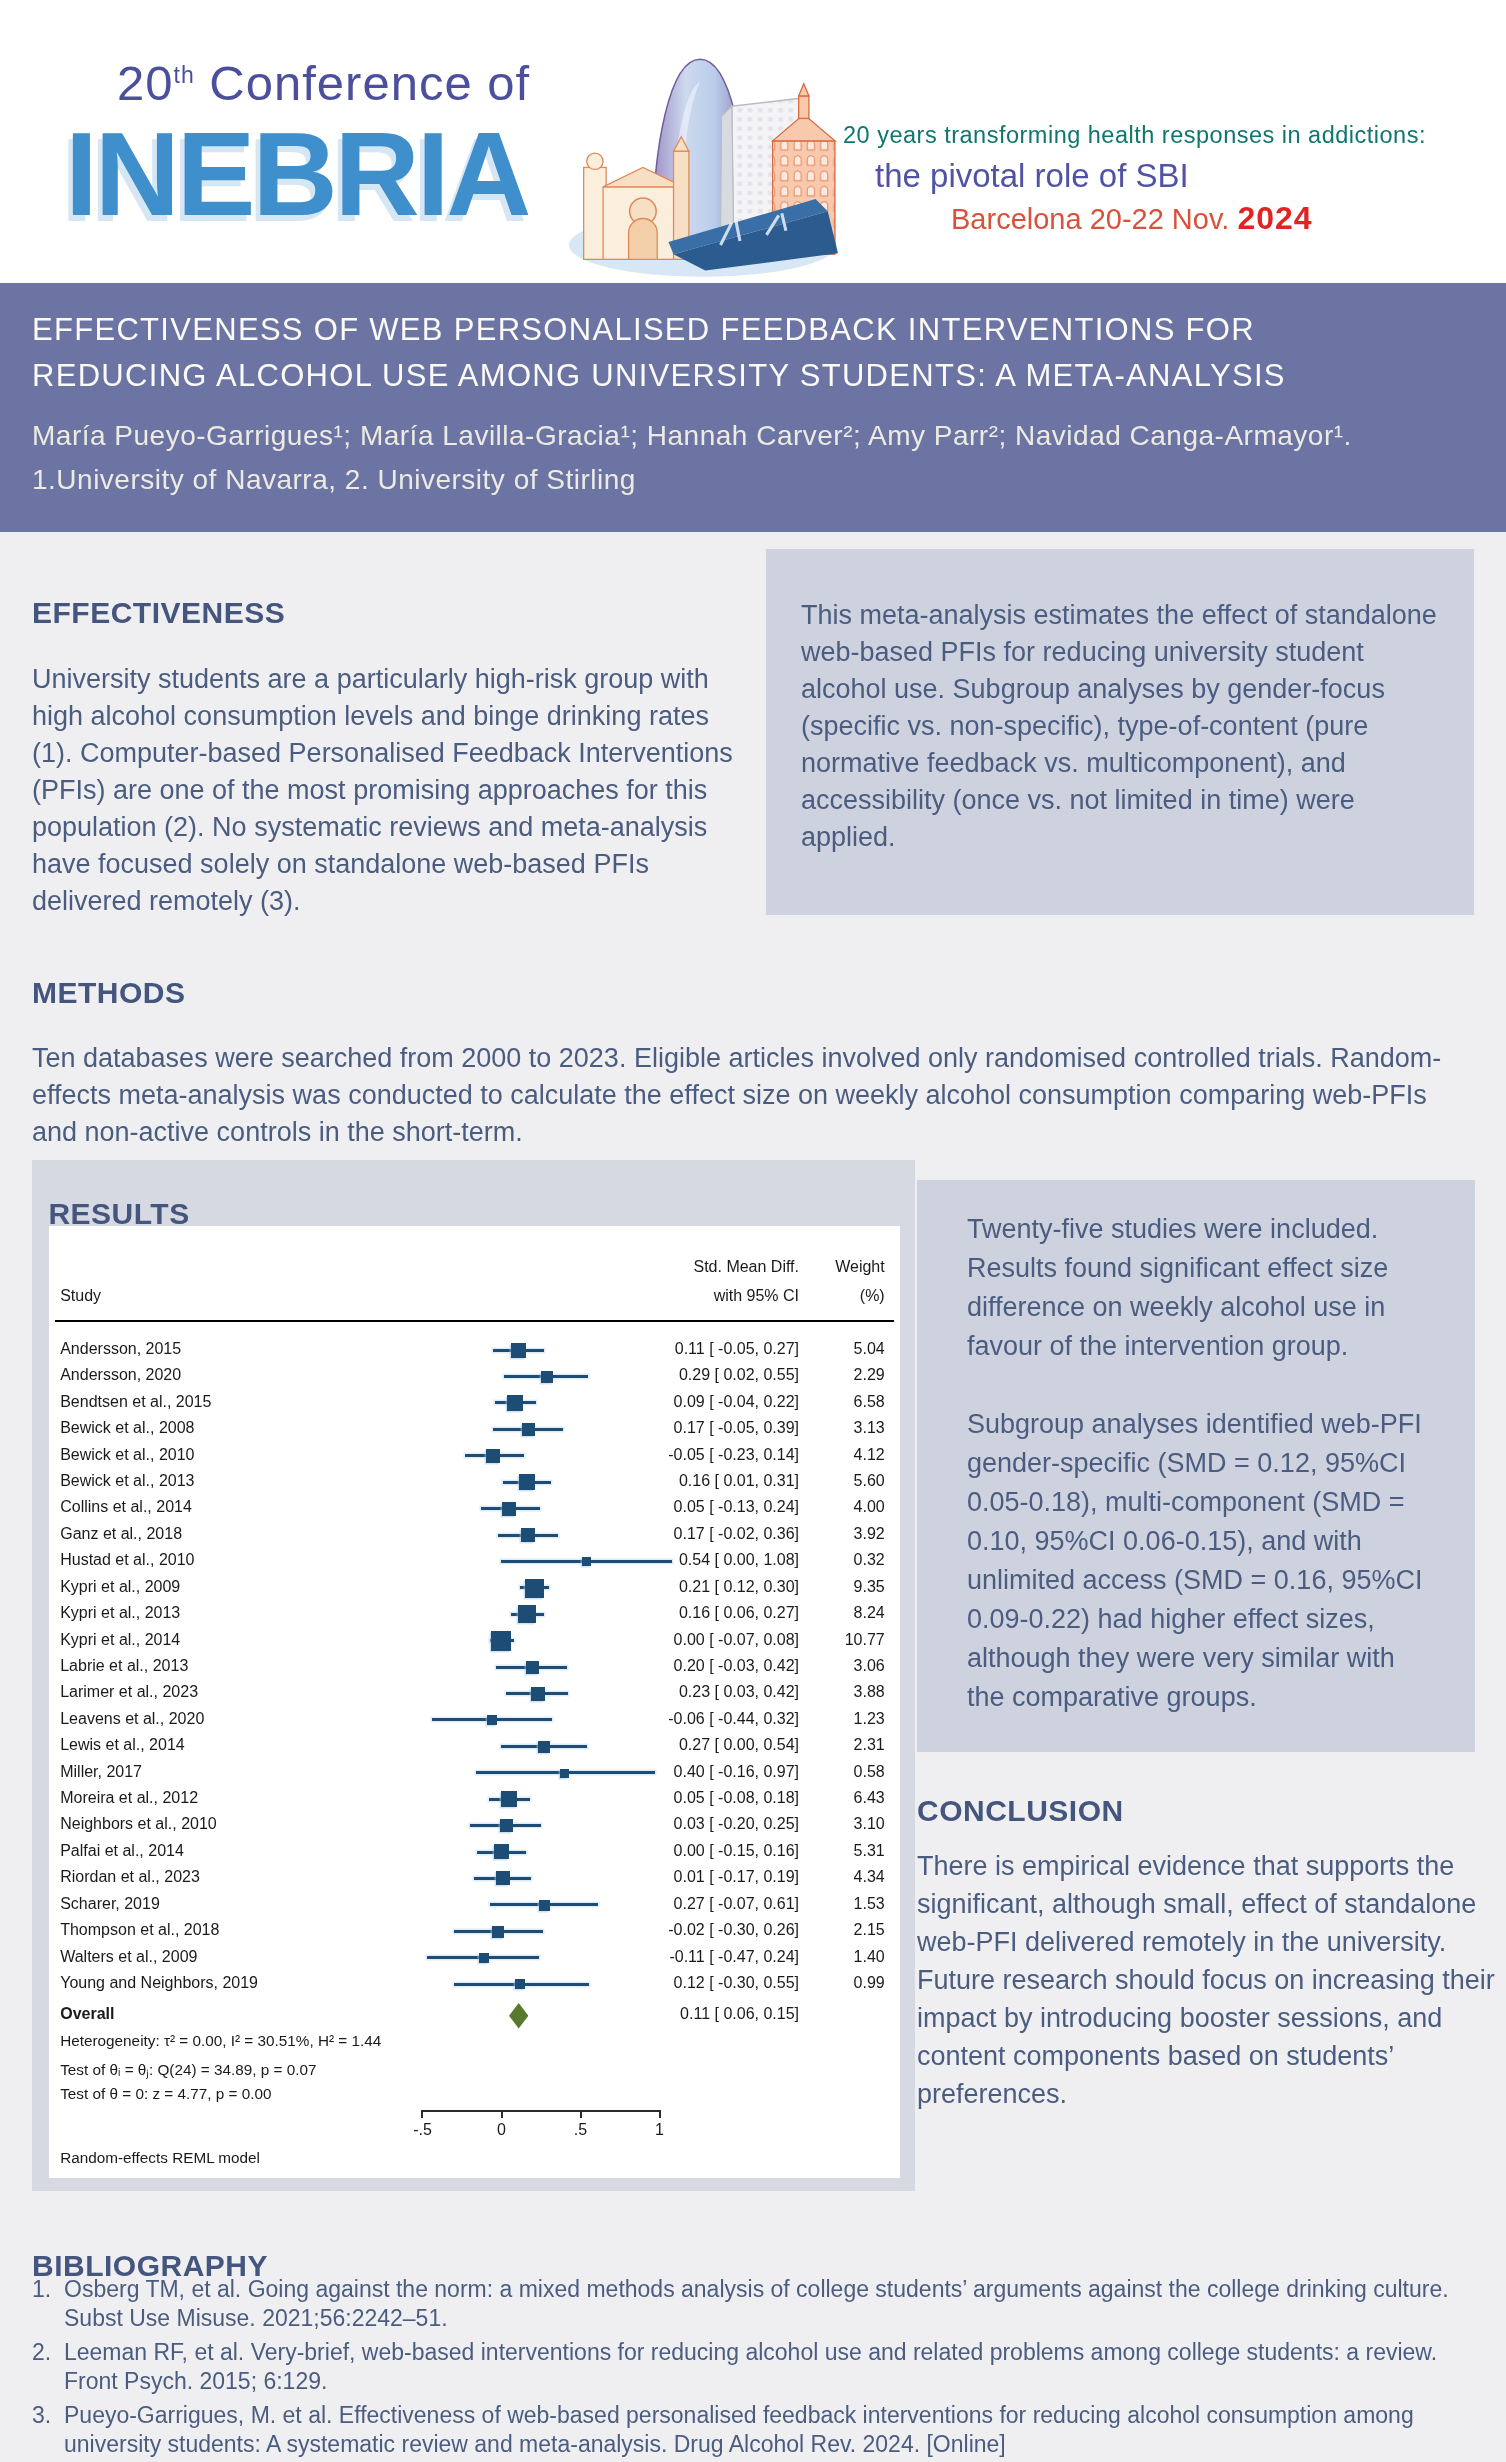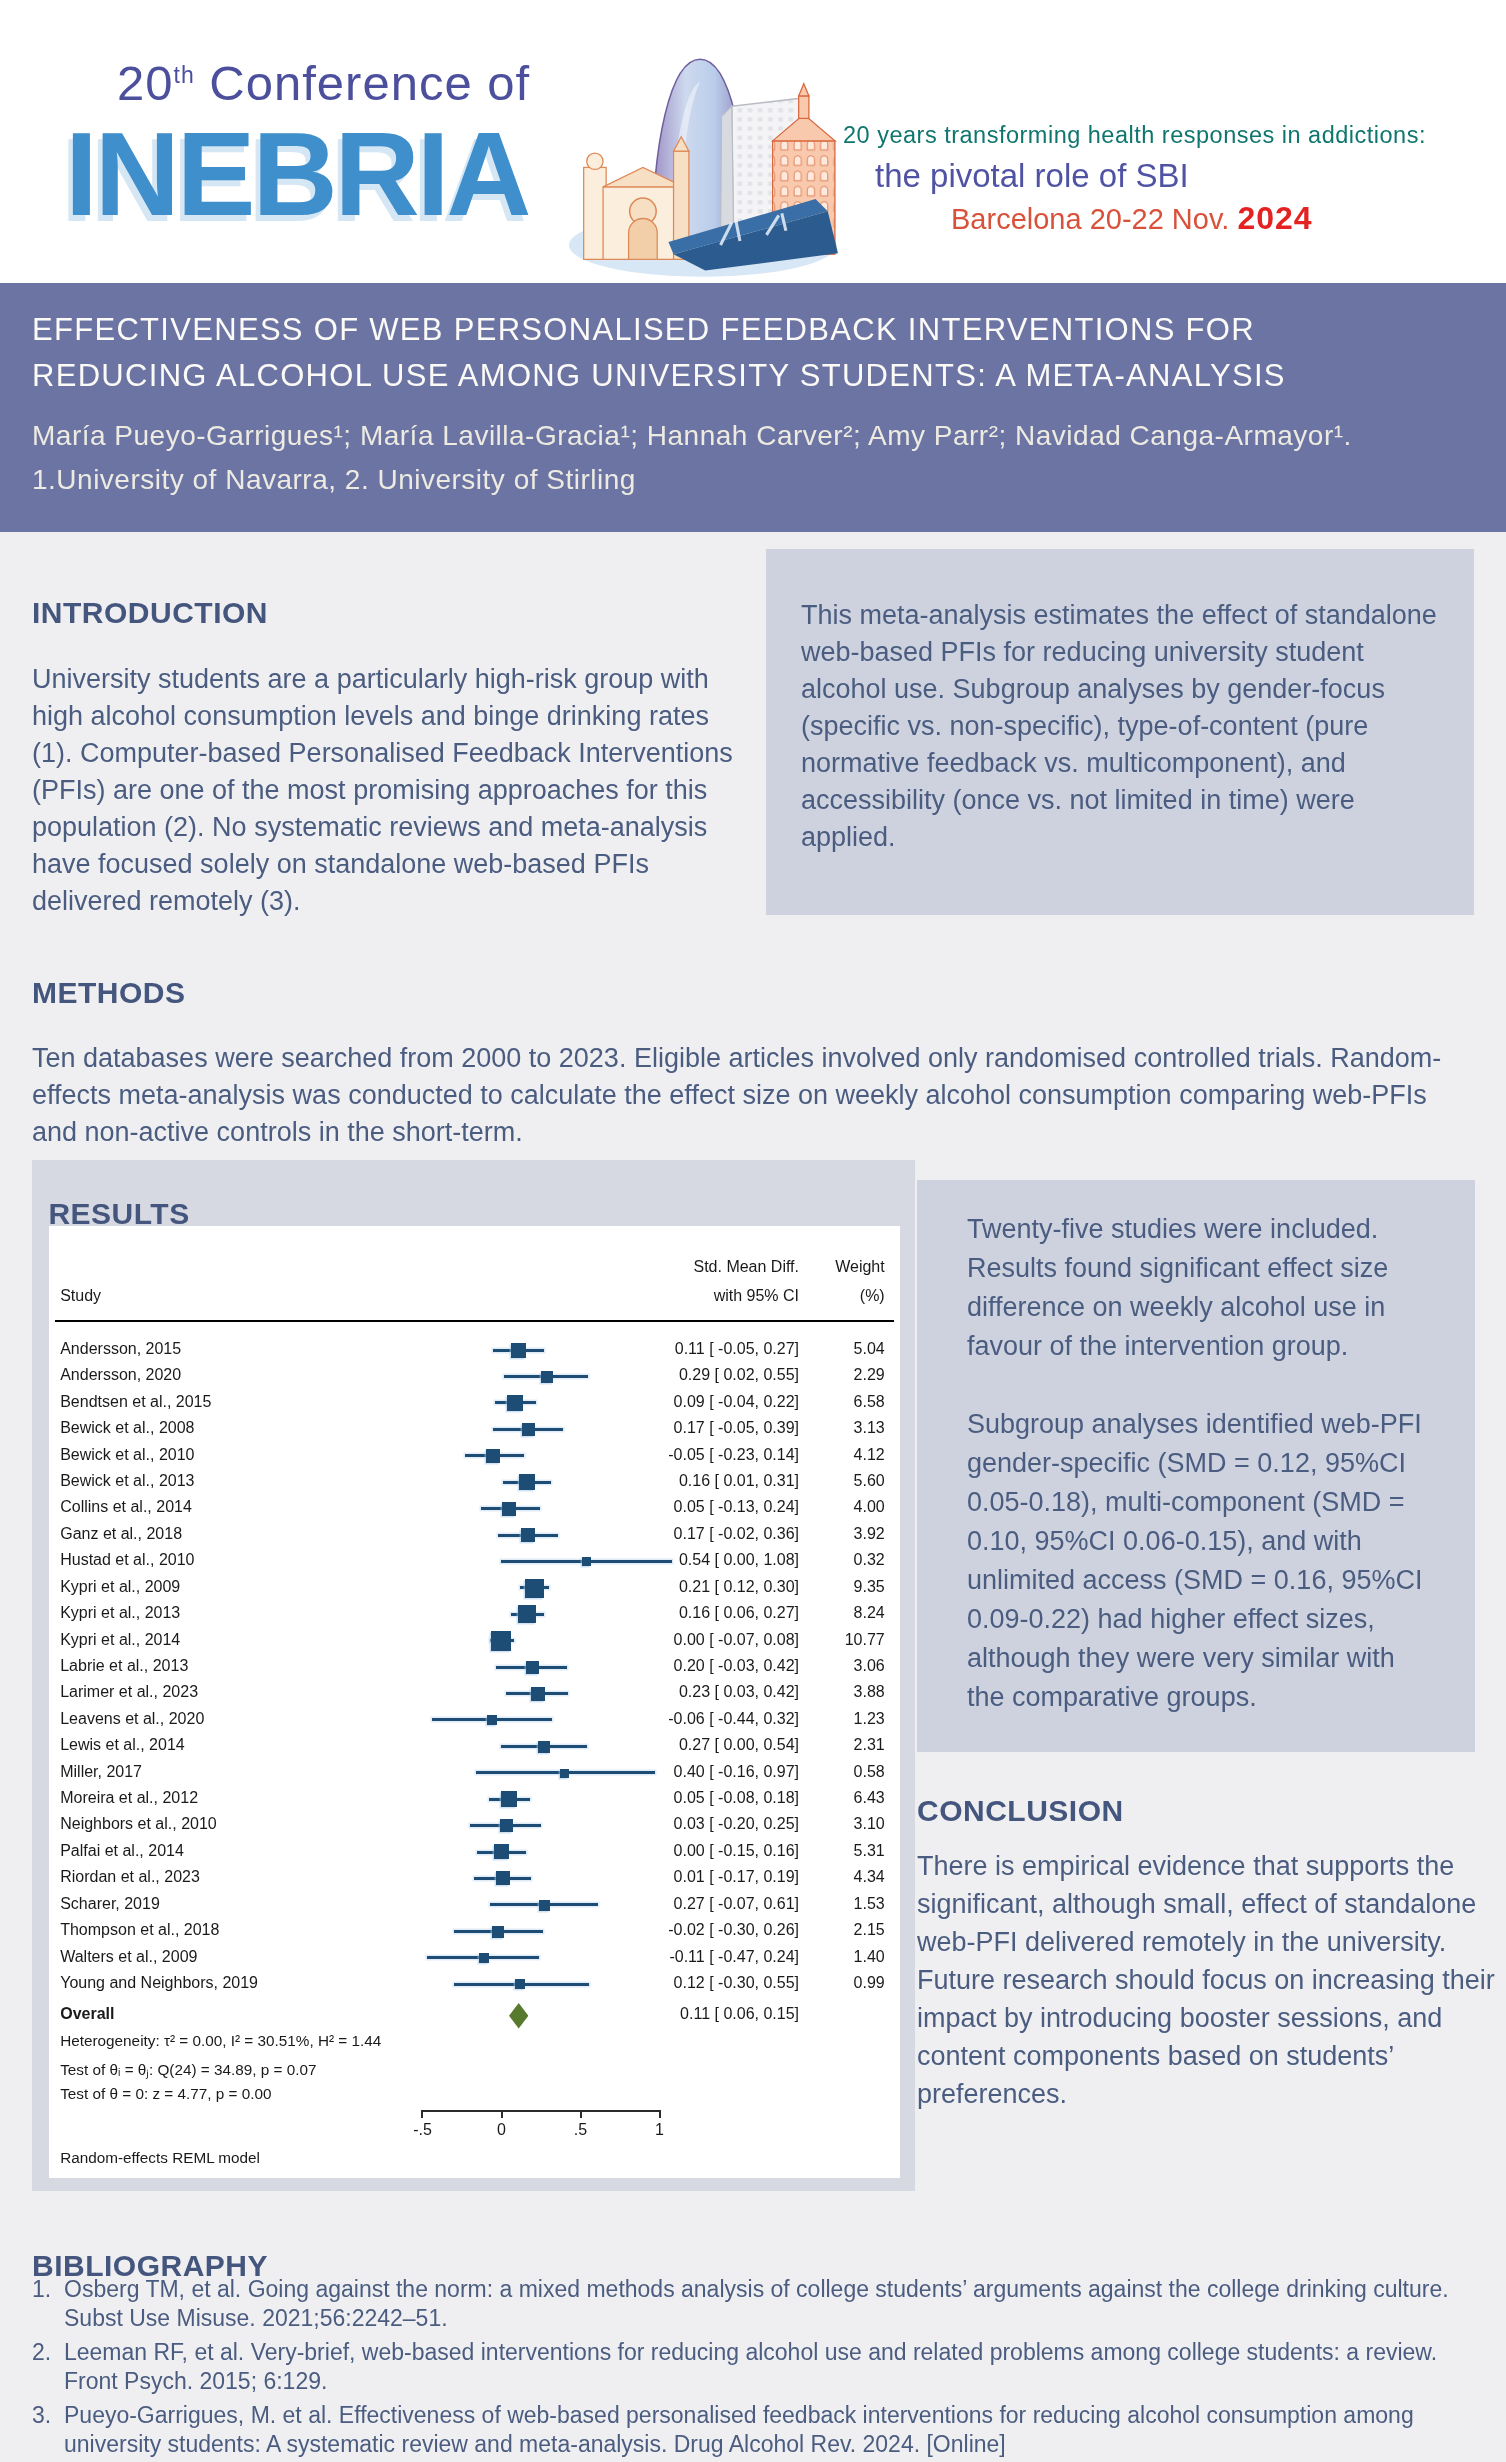--- a/index.html
+++ b/index.html
@@ -133,21 +133,21 @@
       <span class="year">2024</span>
     </div>
   </header>
 
   <section class="titlebar">
     <div class="t-line">EFFECTIVENESS OF WEB PERSONALISED FEEDBACK INTERVENTIONS FOR</div>
     <div class="t-line">REDUCING ALCOHOL USE AMONG UNIVERSITY STUDENTS: A META-ANALYSIS</div>
     <div class="authors">María Pueyo-Garrigues¹; María Lavilla-Gracia¹; Hannah Carver²; Amy Parr²; Navidad Canga-Armayor¹. 1.University of Navarra, 2. University of Stirling</div>
   </section>
 
-  <h2 class="sec-h" id="intro-h">INTRODUCTION</h2>
+  <h2 class="sec-h" id="intro-h">EFFECTIVENESS</h2>
   <p class="body-t" id="intro-p">University students are a particularly high-risk group with high alcohol consumption levels and binge drinking rates (1). Computer-based Personalised Feedback Interventions (PFIs) are one of the most promising approaches for this population (2). No systematic reviews and meta-analysis have focused solely on standalone web-based PFIs delivered remotely (3).</p>
 
   <section id="objectives-box">
     <div class="ob">This meta-analysis estimates the effect of standalone web-based PFIs for reducing university student alcohol use. Subgroup analyses by gender-focus (specific vs. non-specific), type-of-content (pure normative feedback vs. multicomponent), and accessibility (once vs. not limited in time) were applied.</div>
   </section>
 
   <h2 class="sec-h" id="methods-h">METHODS</h2>
   <p class="body-t" id="methods-p">Ten databases were searched from 2000 to 2023. Eligible articles involved only randomised controlled trials. Random-effects meta-analysis was conducted to calculate the effect size on weekly alcohol consumption comparing web-PFIs and non-active controls in the short-term.</p>
 
   <section id="results-box">

